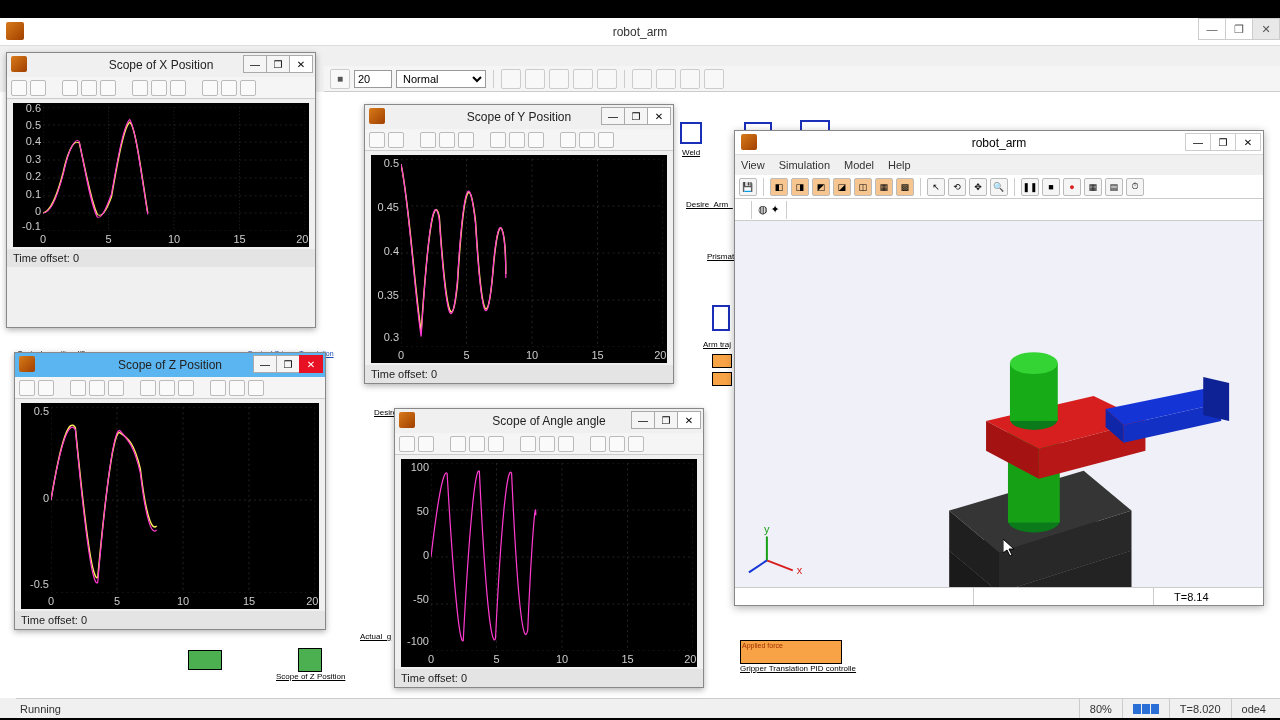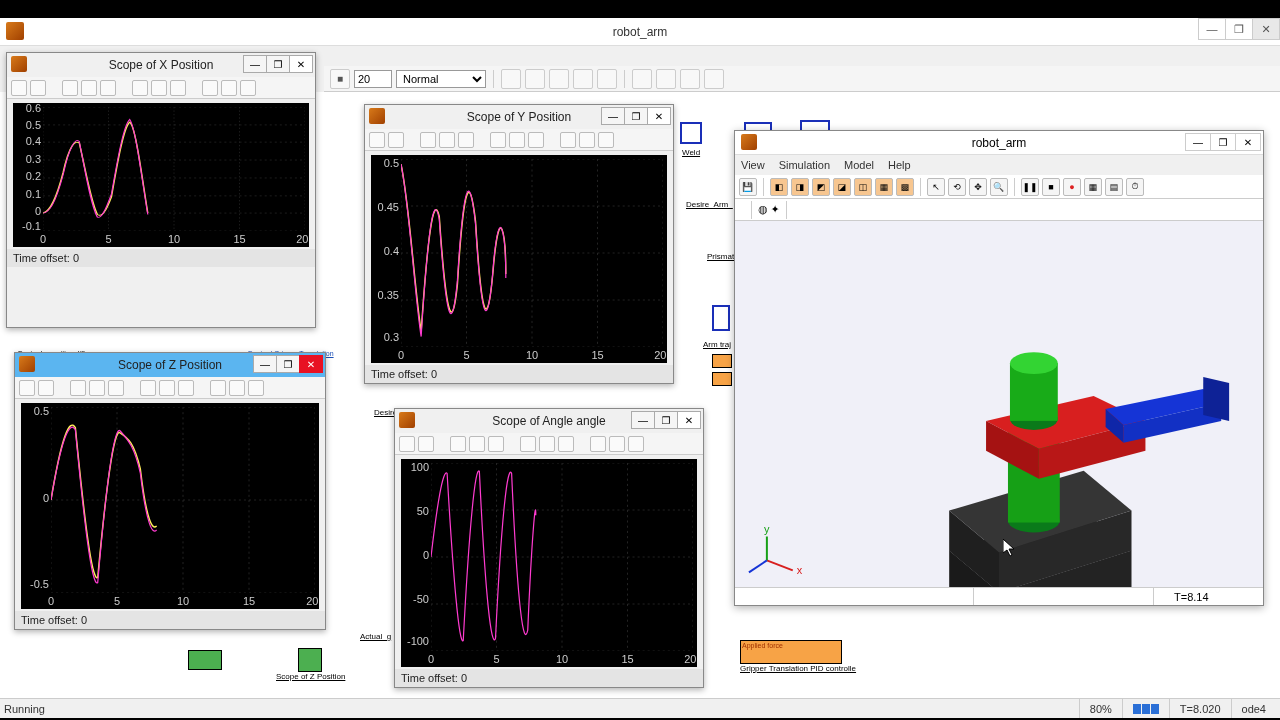--- a/index.html
+++ b/index.html
@@ -18,21 +18,21 @@
 .menubar span { cursor: default; }
 .toolbar { height: 26px; background: #f5f5f5; border-bottom:1px solid #ccc; display:flex; align-items:center; padding:0 6px; gap:4px; }
 .tbtn { width:20px; height:20px; border:1px solid #ccc; background:#f8f8f8; border-radius:2px; display:flex;align-items:center;justify-content:center;font-size:10px;color:#555;}
 .tinput { width:38px; height:18px; border:1px solid #999; background:#fff; padding:0 3px; font-size:11px;}
 .tselect { width:90px; height:18px; border:1px solid #999; background:#fff; font-size:11px; padding:0 2px;}
 .sep { width:1px; height:18px; background:#ccc; margin:0 3px;}
 
 .canvas { position:absolute; top:74px; left:0; right:0; bottom:20px; background:#fff; }
 
 
-.statusbar { position:absolute; bottom:0; left:0; right:0; height:20px; background:#f0f0f0; border-top:1px solid #ccc; display:flex; align-items:center; padding:0 4px; font-size:11px; color:#333;}
+.statusbar { position:absolute; bottom:0; left:16px; right:0; height:20px; background:#f0f0f0; border-top:1px solid #ccc; display:flex; align-items:center; padding:0 4px; font-size:11px; color:#333;}
 .statusbar .fill{flex:1;}
 .stat-cell{border-left:1px solid #ccc; padding:0 10px; height:100%; display:flex;align-items:center;}
 .prog{display:flex;gap:1px;}
 .prog i{width:8px;height:10px;background:#2a6fd6;}
 
 
 .scope { position:absolute; background:#f0f0f0; border:1px solid #888; box-shadow:0 2px 6px rgba(0,0,0,.3); }
 .scope .tb { height:24px; display:flex;align-items:center;justify-content:center;position:relative; }
 .scope .tb .icon{position:absolute;left:4px;top:3px;width:16px;height:16px;background:linear-gradient(135deg,#d87a1a,#a04000);border-radius:2px;}
 .scope .tb .title{font-size:12px;color:#222;}

